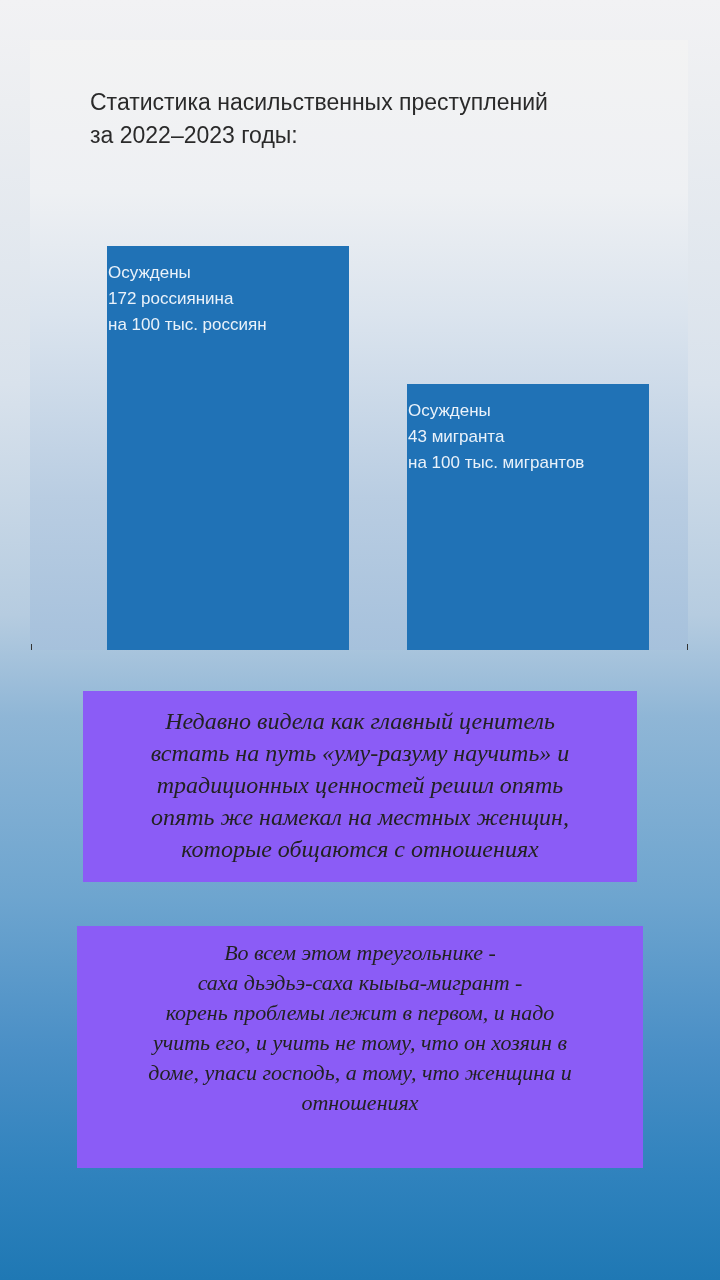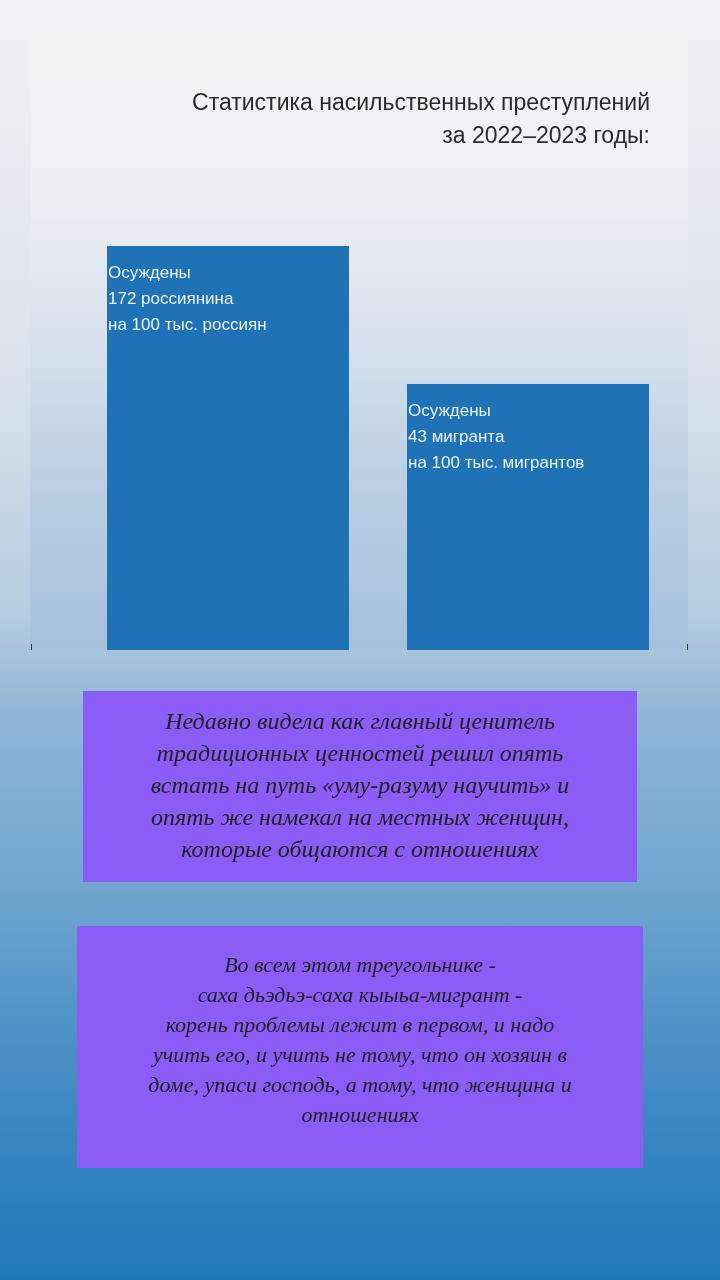--- a/index.html
+++ b/index.html
@@ -7,38 +7,38 @@
     width: 720px; height: 1280px; position: relative; overflow: hidden;
     background: linear-gradient(to bottom, #f2f2f4 0%, #eceef1 8%, #d9e2ec 30%, #b6cce0 48%, #8fb6d6 56%, #6ea5cf 70%, #4a8fc6 82%, #2f82bd 92%, #1f78b4 100%);
     font-family: "Liberation Sans", sans-serif;
   }
   .chart-card {
     position: absolute; left: 30px; top: 40px; width: 658px; height: 610px;
     background: linear-gradient(to bottom, #f3f3f3 0%, #eef0f3 25%, #dbe4ee 45%, #b9cde2 75%, #a6c1dc 100%);
   }
   .chart-title {
     position: absolute; left: 60px; top: 46px; width: 560px;
-    font-size: 23px; line-height: 33px; color: #2a2a2a; text-align: right;
+    font-size: 23px; line-height: 33px; color: #2a2a2a;
   }
   .bar {
     position: absolute; background: #2072b6; color: #eaf2fa;
     font-size: 17px; line-height: 26px; padding: 14px 0 0 1px; box-sizing: border-box; margin-left: 16px;
   }
   .bar span { display: block; }
   .bar-1 { left: 61px; top: 206px; width: 242px; height: 404px; }
   .bar-2 { left: 361px; top: 344px; width: 242px; height: 266px; }
   .tick { position: absolute; width: 1px; height: 6px; background: #333; top: 644px; }
   .textbox {
     position: absolute; background: #8b5cf6;
     font-family: "Liberation Serif", "DejaVu Serif", serif; font-style: italic;
     color: #222; text-align: center; box-sizing: border-box;
   }
   .textbox span { display: block; }
   .tb-1 { left: 83px; top: 691px; width: 554px; height: 191px; font-size: 24px; line-height: 32px; padding-top: 14px; }
-  .tb-2 { left: 77px; top: 926px; width: 566px; height: 242px; font-size: 22px; line-height: 30px; padding-top: 24px; }
+  .tb-2 { left: 77px; top: 926px; width: 566px; height: 242px; font-size: 22px; line-height: 30px; padding-top: 12px; }
 </style>
 </head>
 <body>
 
 <div class="chart-card">
   <div class="chart-title">
     <span>Статистика насильственных преступлений</span><br>
     <span>за 2022–2023 годы:</span>
   </div>
   <div class="bar bar-1">
@@ -50,22 +50,22 @@
     <span>Осуждены</span>
     <span>43 мигранта</span>
     <span>на 100 тыс. мигрантов</span>
   </div>
 </div>
 <div class="tick" style="left:31px"></div>
 <div class="tick" style="left:687px"></div>
 
 <div class="textbox tb-1">
   <span>Недавно видела как главный ценитель</span>
+  <span>встать на путь «уму-разуму научить» и</span>
   <span>традиционных ценностей решил опять</span>
-  <span>встать на путь «уму-разуму научить» и</span>
   <span>опять же намекал на местных женщин,</span>
   <span>которые общаются с отношениях</span>
 </div>
 
 <div class="textbox tb-2">
   <span>Во всем этом треугольнике -</span>
   <span>саха дьэдьэ-саха кыыьа-мигрант -</span>
   <span>корень проблемы лежит в первом, и надо</span>
   <span>учить его, и учить не тому, что он хозяин в</span>
   <span>доме, упаси господь, а тому, что женщина и</span>

